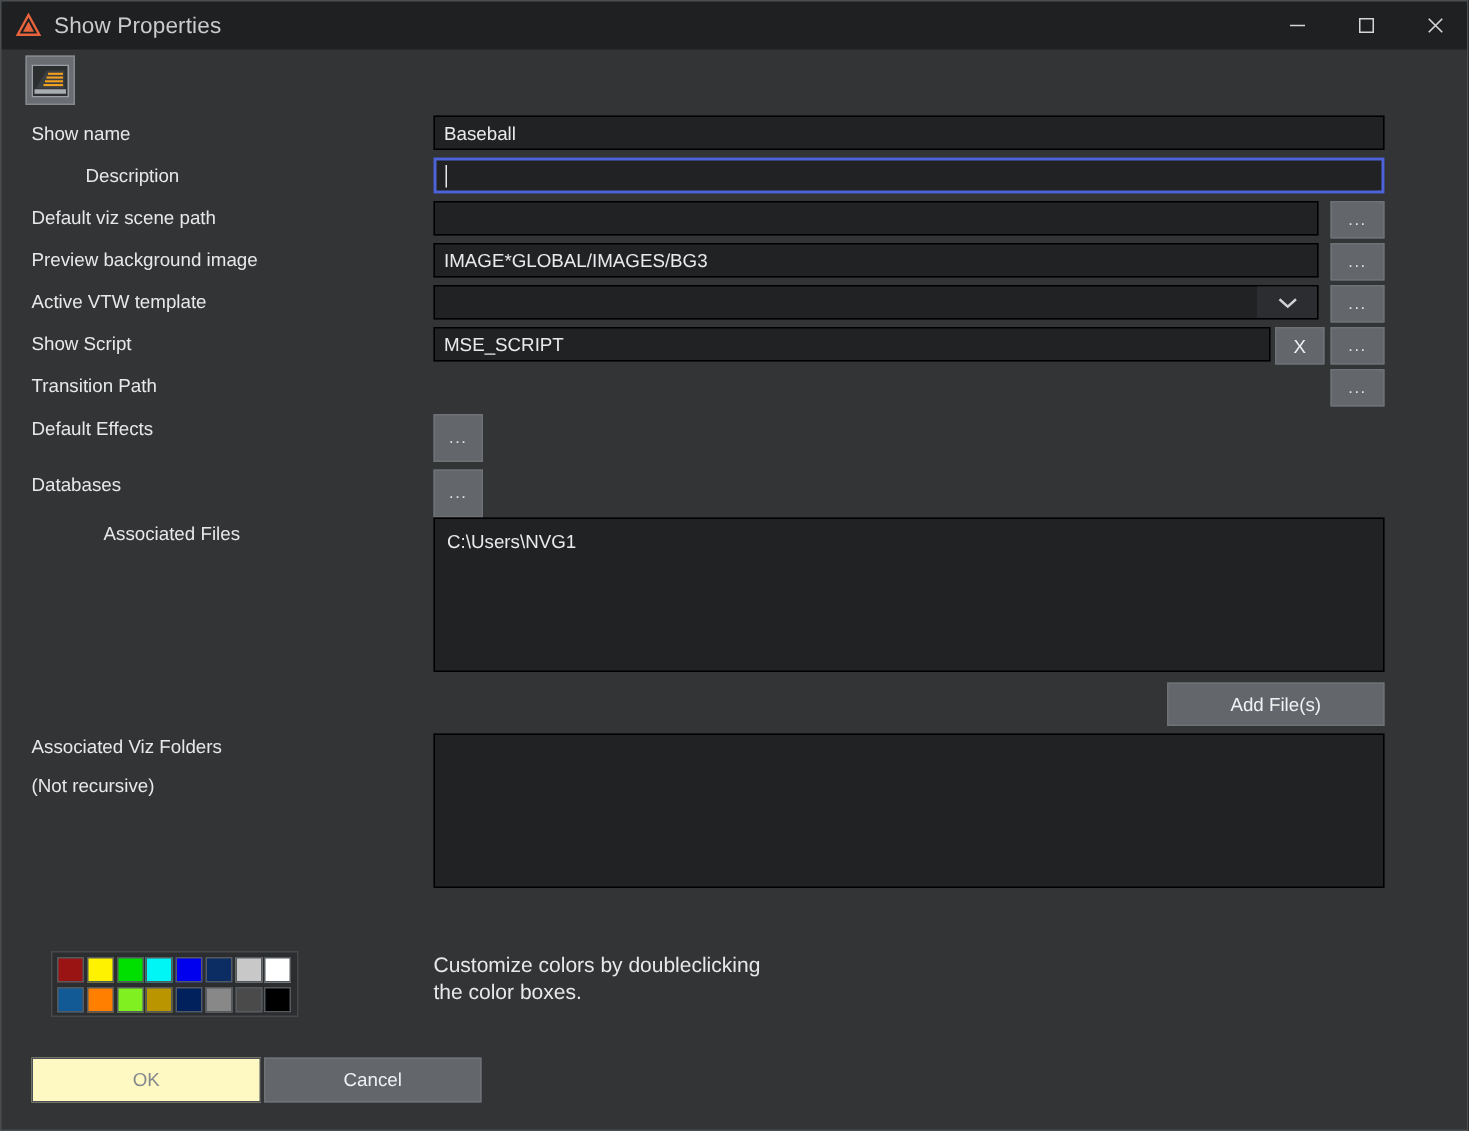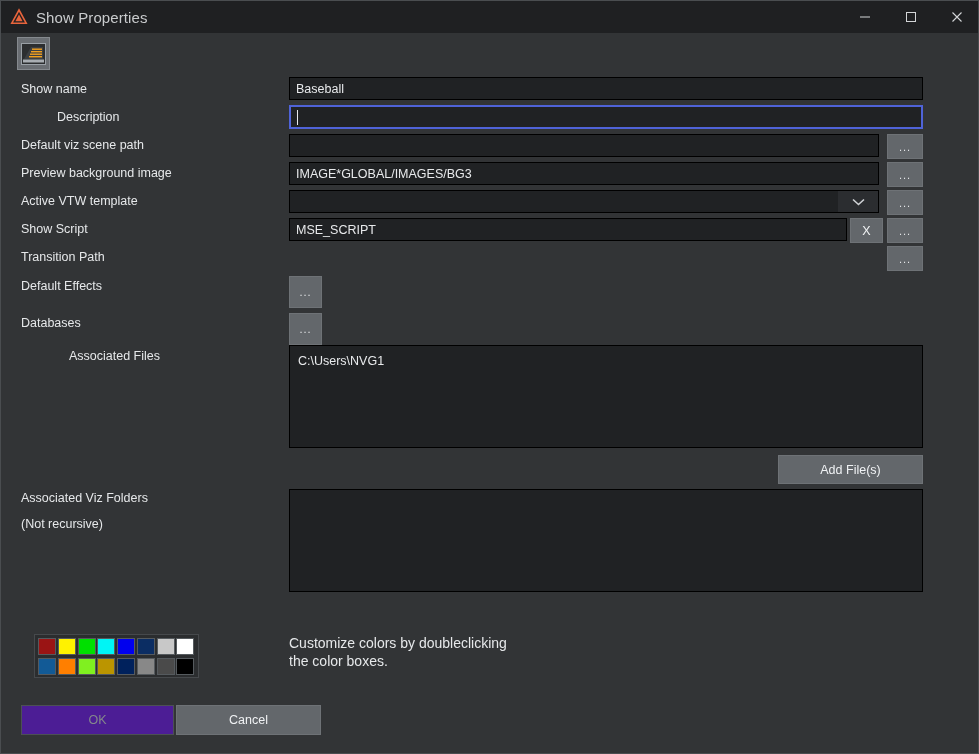--- a/index.html
+++ b/index.html
@@ -131,21 +131,21 @@
     justify-content: center;
     font-family: "Liberation Sans", sans-serif;
     user-select: none;
   }
   .btn.dots {
     font-size: 11px;
     letter-spacing: 1px;
     color: #e3e5e7;
   }
   .btn.disabled {
-    background: #4c1d95;
+    background: #fef9c3;
     border-color: #4c5054;
     color: #84888c;
   }
   .listbox {
     position: absolute;
     background: #202224;
     border: 1px solid #000000;
     box-sizing: border-box;
     padding: 7px 8px;
     color: #e8eaec;

